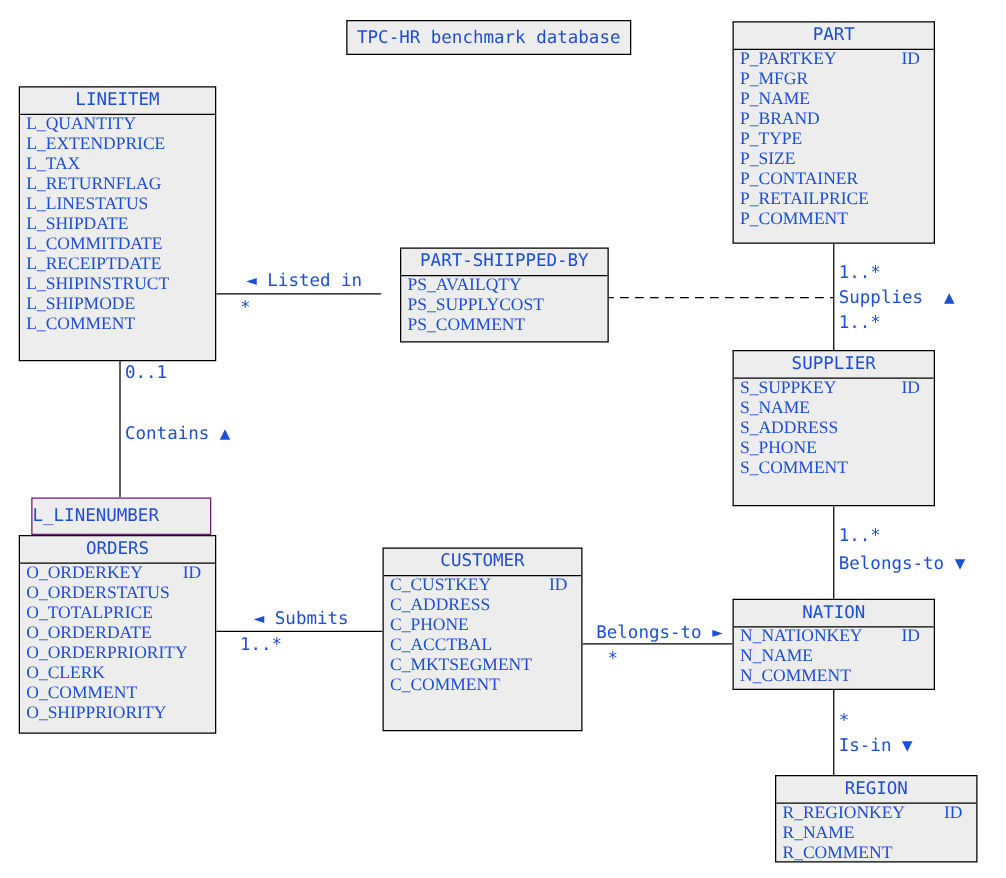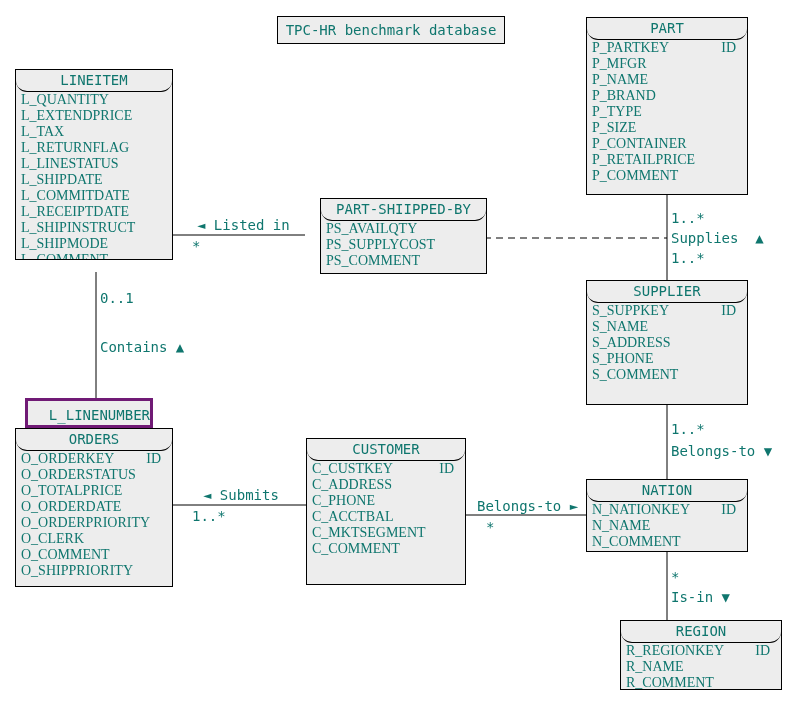--- a/index.html
+++ b/index.html
@@ -1,57 +1,56 @@
 <!DOCTYPE html>
 <html><head>
 <meta charset="utf-8">
 <style>
   html,body{margin:0;padding:0;background:#fff;}
   #canvas{
     position:relative;
     width:805px;height:702px;
     background:#ffffff;
     font-family:"DejaVu Sans Mono","Liberation Mono",monospace;
-    font-size:14px;color:#0f766e;
+    font-size:14px;color:#1d4ed8;
     overflow:hidden;
   }
   #wires{position:absolute;left:0;top:0;width:805px;height:702px;}
   .entity{
     position:absolute;
     background:#ededed;
     border:1px solid #000;
     box-sizing:border-box;
     overflow:hidden;
   }
   .ehead{
     height:21px;line-height:21px;
     text-align:center;
     border-bottom:1px solid #000;
     white-space:pre;
-    border-radius:11px;
   }
   .ebody{
     position:absolute;left:0;right:0;top:22px;bottom:0;
     display:flex;flex-direction:column;justify-content:flex-start;font-family:Liberation Serif, serif;
   }
   .row{
     padding-left:5px;
     white-space:pre;
     display:flex;justify-content:space-between;
   }
   .row .idtag{padding-right:11px;}
   .titlebox{
     position:absolute;left:277px;top:16px;width:228px;height:28px;
     background:#ededed;border:1px solid #000;box-sizing:border-box;
     text-align:center;line-height:26px;white-space:pre;
   }
   .assocbox{
-    position:absolute;left:25px;top:398px;width:128px;height:30px;
-    background:#ededed;border:3px solid #701a75;box-sizing:border-box;
-    text-align:right;line-height:28px;white-space:pre;
+    position:absolute;left:25px;top:398px;width:144px;height:30px;
+    background:#ededed;border:1px solid #701a75;box-sizing:border-box;
+    text-align:left;line-height:28px;white-space:pre;
   }
   .lbl{
     position:absolute;
     white-space:pre;
     line-height:15px;
   }
 </style>
 </head>
 <body>
 
@@ -63,21 +62,21 @@
     <line x1="667" y1="195" x2="667" y2="280" stroke="#000" stroke-width="1"></line>
     <line x1="96" y1="272" x2="96" y2="398" stroke="#000" stroke-width="1"></line>
     <line x1="173" y1="505" x2="306" y2="505" stroke="#000" stroke-width="1"></line>
     <line x1="466" y1="515" x2="586" y2="515" stroke="#000" stroke-width="1"></line>
     <line x1="667" y1="405" x2="667" y2="479" stroke="#000" stroke-width="1"></line>
     <line x1="667" y1="552" x2="667" y2="620" stroke="#000" stroke-width="1"></line>
   </svg>
 
   <div class="titlebox">TPC-HR benchmark database</div>
 
-  <div class="entity" style="left:15px;top:69px;width:158px;height:191px">
+  <div class="entity" style="left:15px;top:69px;width:158px;height:220px">
     <div class="ehead">LINEITEM</div>
     <div class="ebody">
       <div class="row">L_QUANTITY</div>
       <div class="row">L_EXTENDPRICE</div>
       <div class="row">L_TAX</div>
       <div class="row">L_RETURNFLAG</div>
       <div class="row">L_LINESTATUS</div>
       <div class="row">L_SHIPDATE</div>
       <div class="row">L_COMMITDATE</div>
       <div class="row">L_RECEIPTDATE</div>

